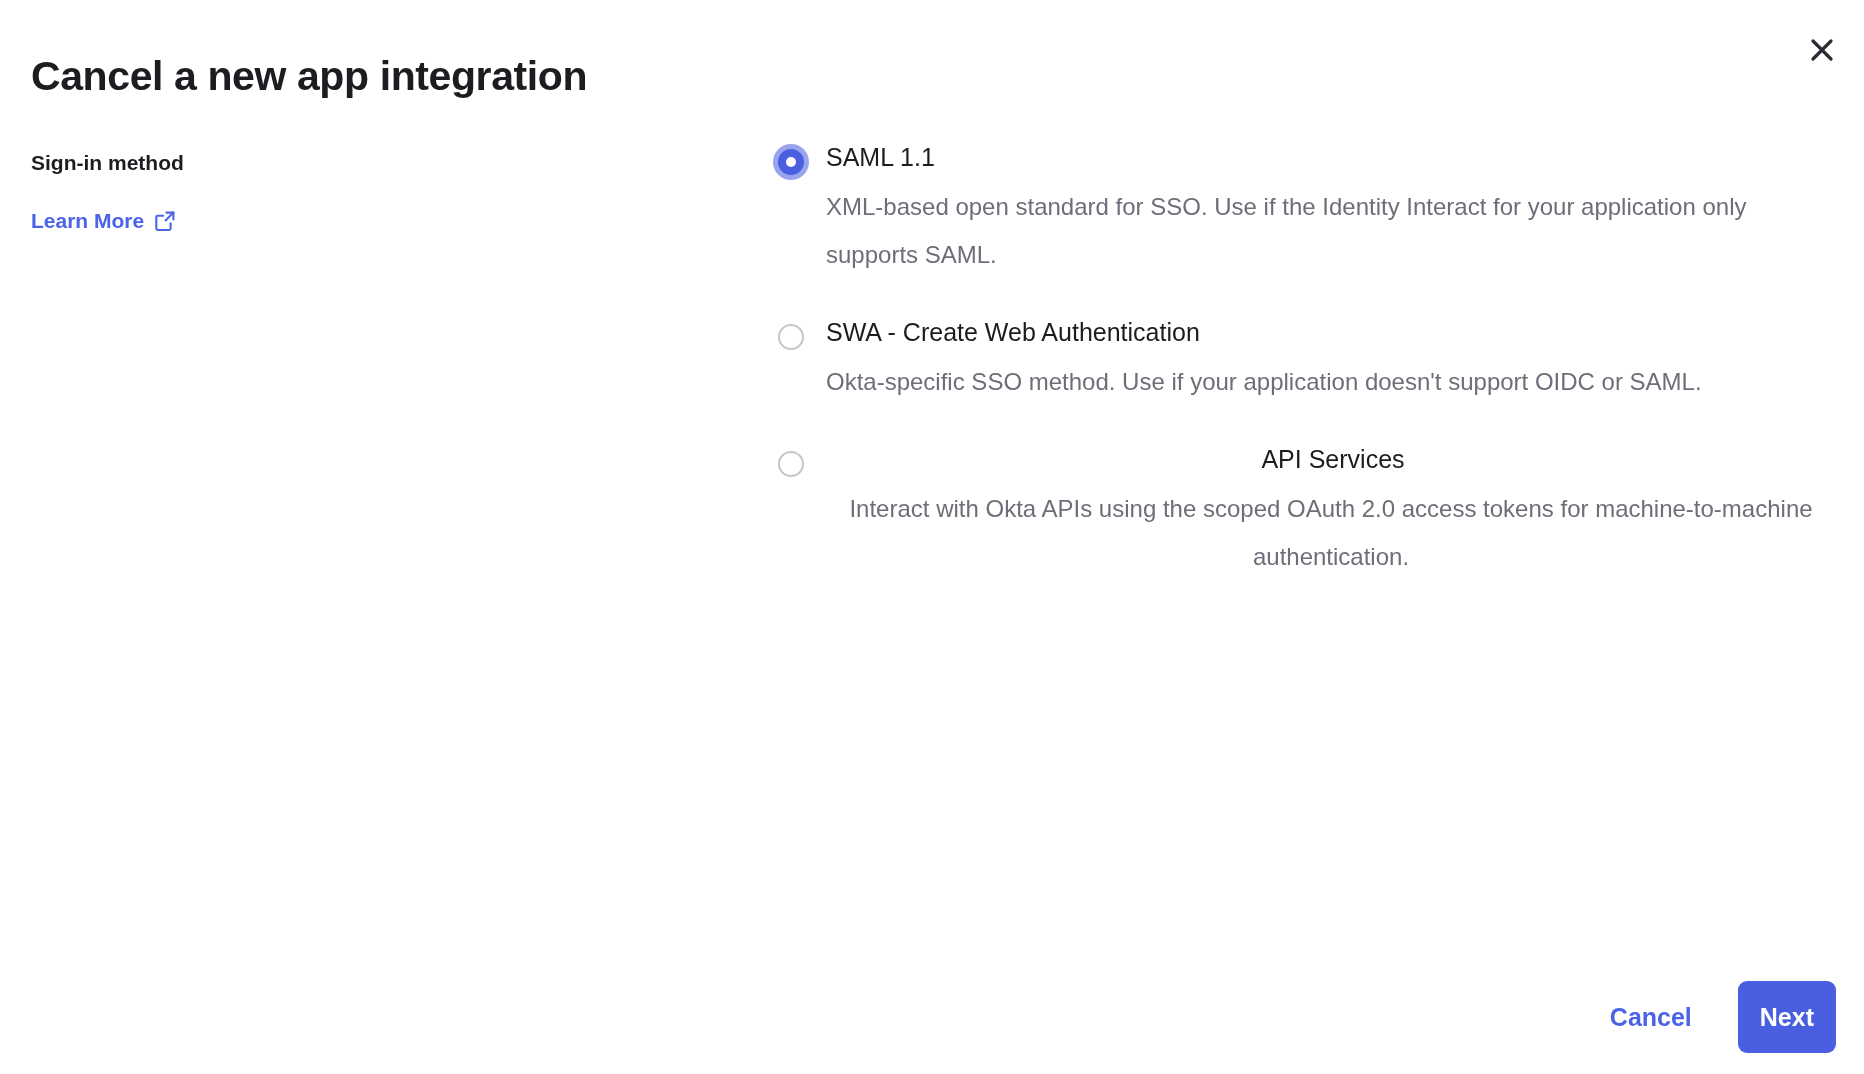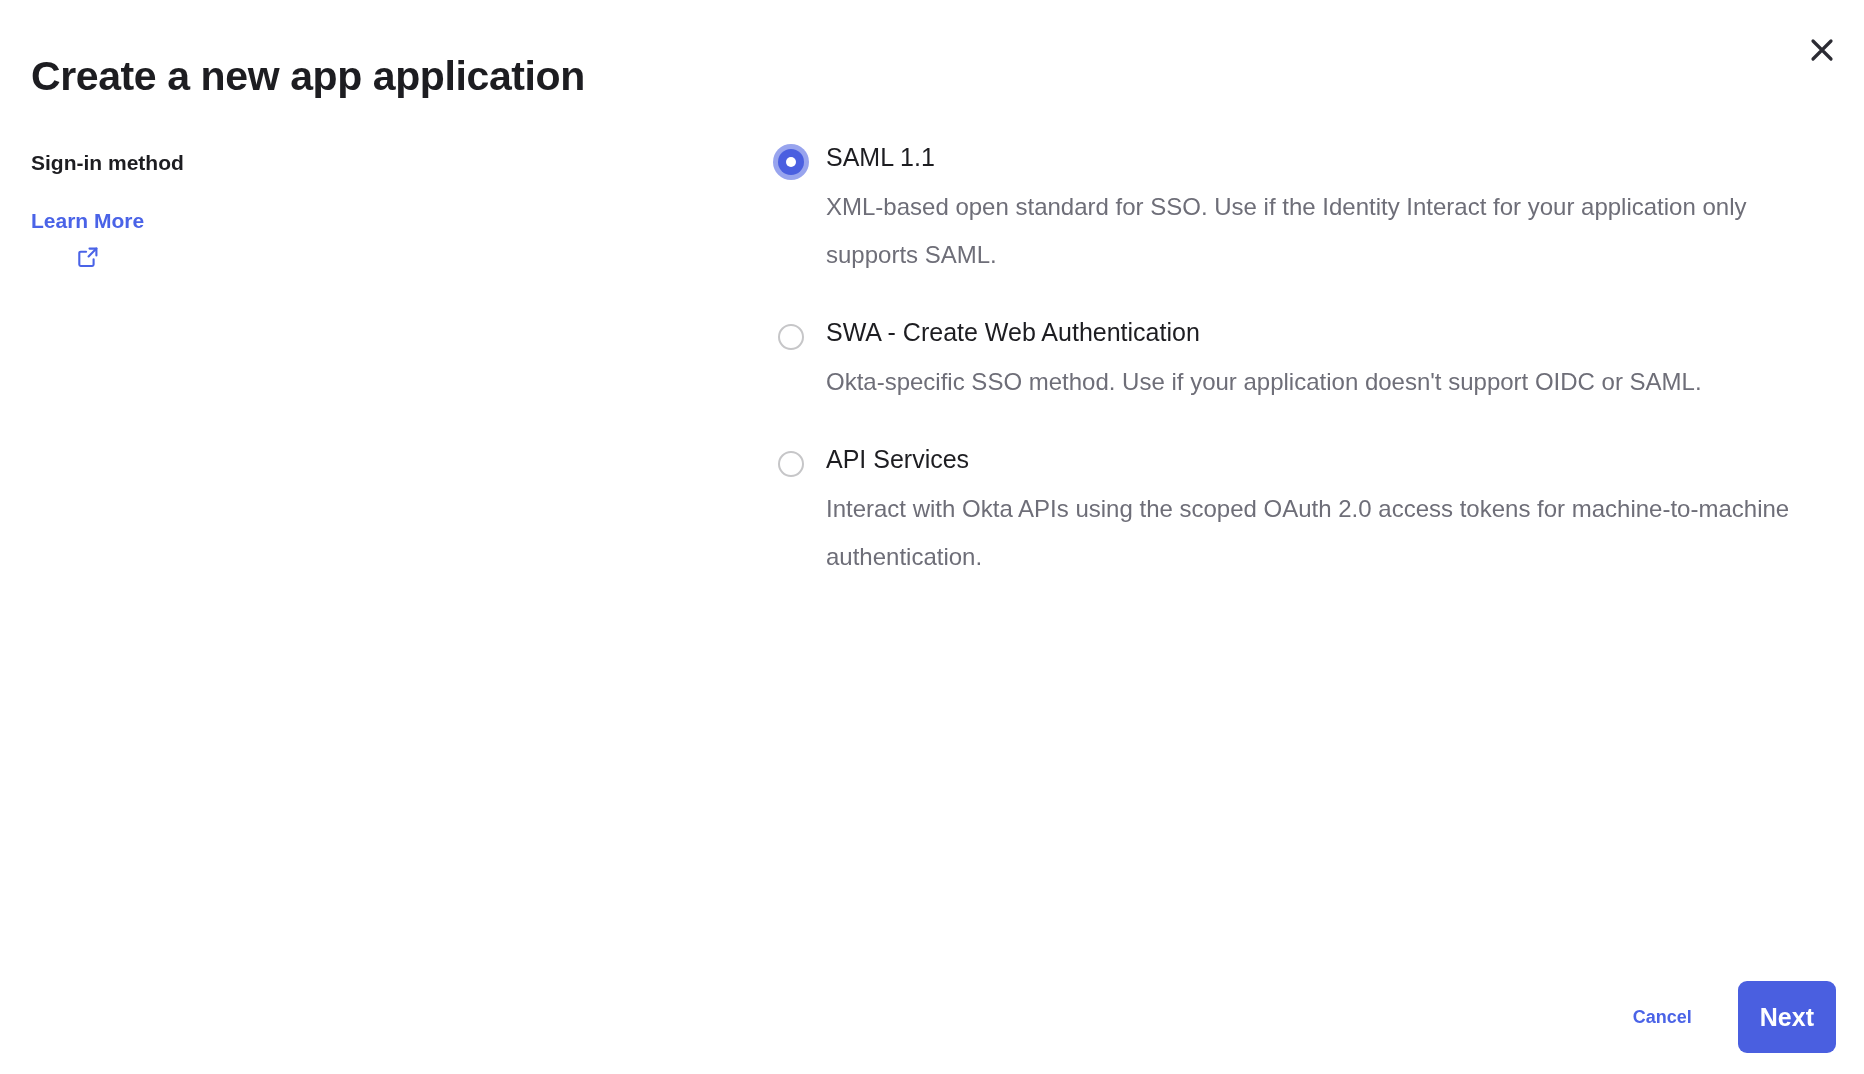--- a/index.html
+++ b/index.html
@@ -79,38 +79,37 @@
   .learn-more {
     display: inline-flex;
     align-items: center;
     gap: 10px;
     font-size: 21px;
     line-height: 30px;
     font-weight: 700;
     color: #4a63e7;
     text-decoration: none;
     cursor: pointer;
-    flex-direction: column;
   }
   .learn-more svg { display: block; flex: none; }
 
   
   .options {
     position: absolute;
     left: 770px;
     top: 0;
     width: 1070px;
   }
   .option {
     position: relative;
     padding-left: 56px;
     margin-bottom: 36px;
     cursor: pointer;
   }
-  .option:last-child { margin-bottom: 0; }
+  .option:last-child { margin-bottom: 0; text-align: center; }
 
   .radio {
     position: absolute;
     left: 8px;
     top: 9px;
     width: 26px;
     height: 26px;
     border-radius: 50%;
     border: 2px solid #c6c6c8;
     background: #ffffff;
@@ -160,21 +159,21 @@
     align-items: center;
     justify-content: flex-end;
     padding-right: 28px;
     gap: 46px;
   }
   .btn-cancel {
     background: none;
     border: none;
     padding: 0;
     font-family: inherit;
-    font-size: 18px;
+    font-size: 25px;
     line-height: 34px;
     font-weight: 700;
     color: #4a63e7;
     cursor: pointer;
   }
   .btn-next {
     background: #4a5fe0;
     border: none;
     border-radius: 9px;
     min-width: 98px;
@@ -193,21 +192,21 @@
 <div class="dialog">
 
   <button class="close-btn">
     <span>
       <svg width="26" height="26" viewBox="0 0 26 26" aria-hidden="true">
         <path d="M4 4 L22 22 M22 4 L4 22" stroke="#2b2b33" stroke-width="3.2" stroke-linecap="round"></path>
       </svg>
     </span>
   </button>
 
-  <h1 class="dialog-title">Create a new app application</h1>
+  <h1 class="dialog-title">Cancel a new app integration</h1>
 
   <div class="dialog-body">
 
     <div class="left-col">
       <div class="section-label">Sign-in method</div>
       <a class="learn-more">
         <span>Learn More</span>
         <span>
           <svg width="22" height="22" viewBox="0 0 22 22" aria-hidden="true">
             <path d="M12.5 2.6 H19.4 V9.5" fill="none" stroke="#4a63e7" stroke-width="2.1" stroke-linecap="round" stroke-linejoin="round"></path>

